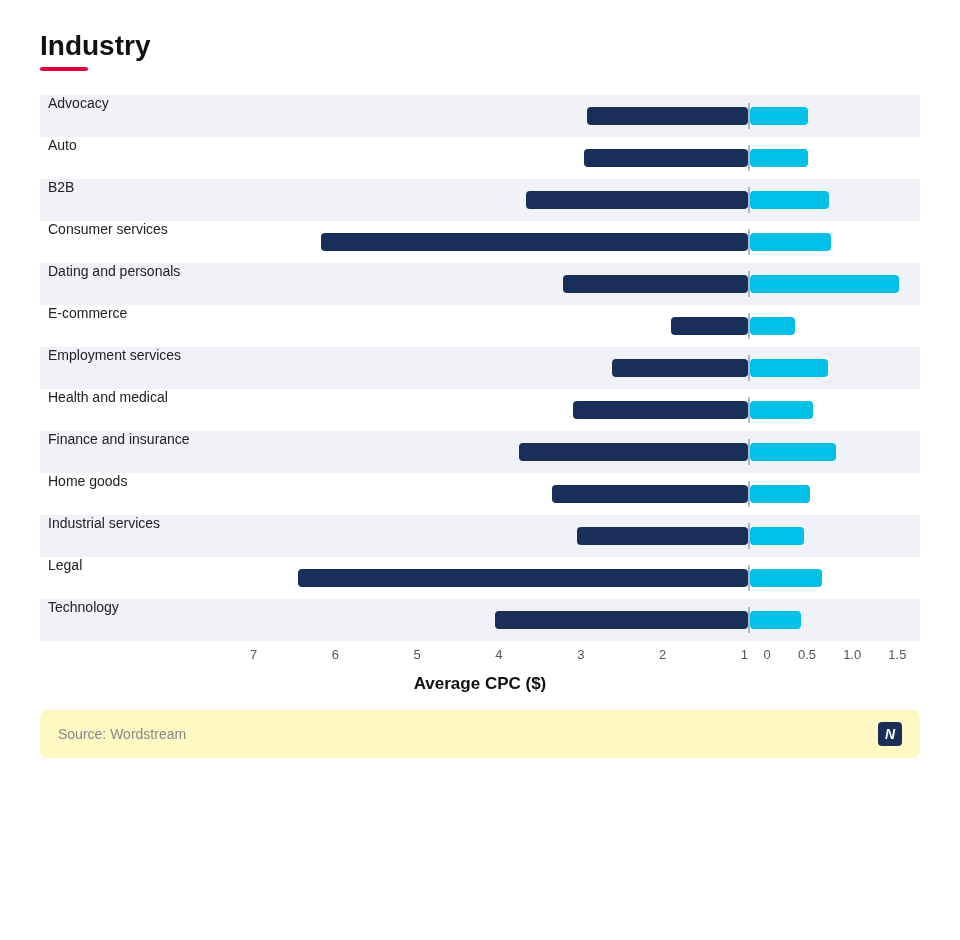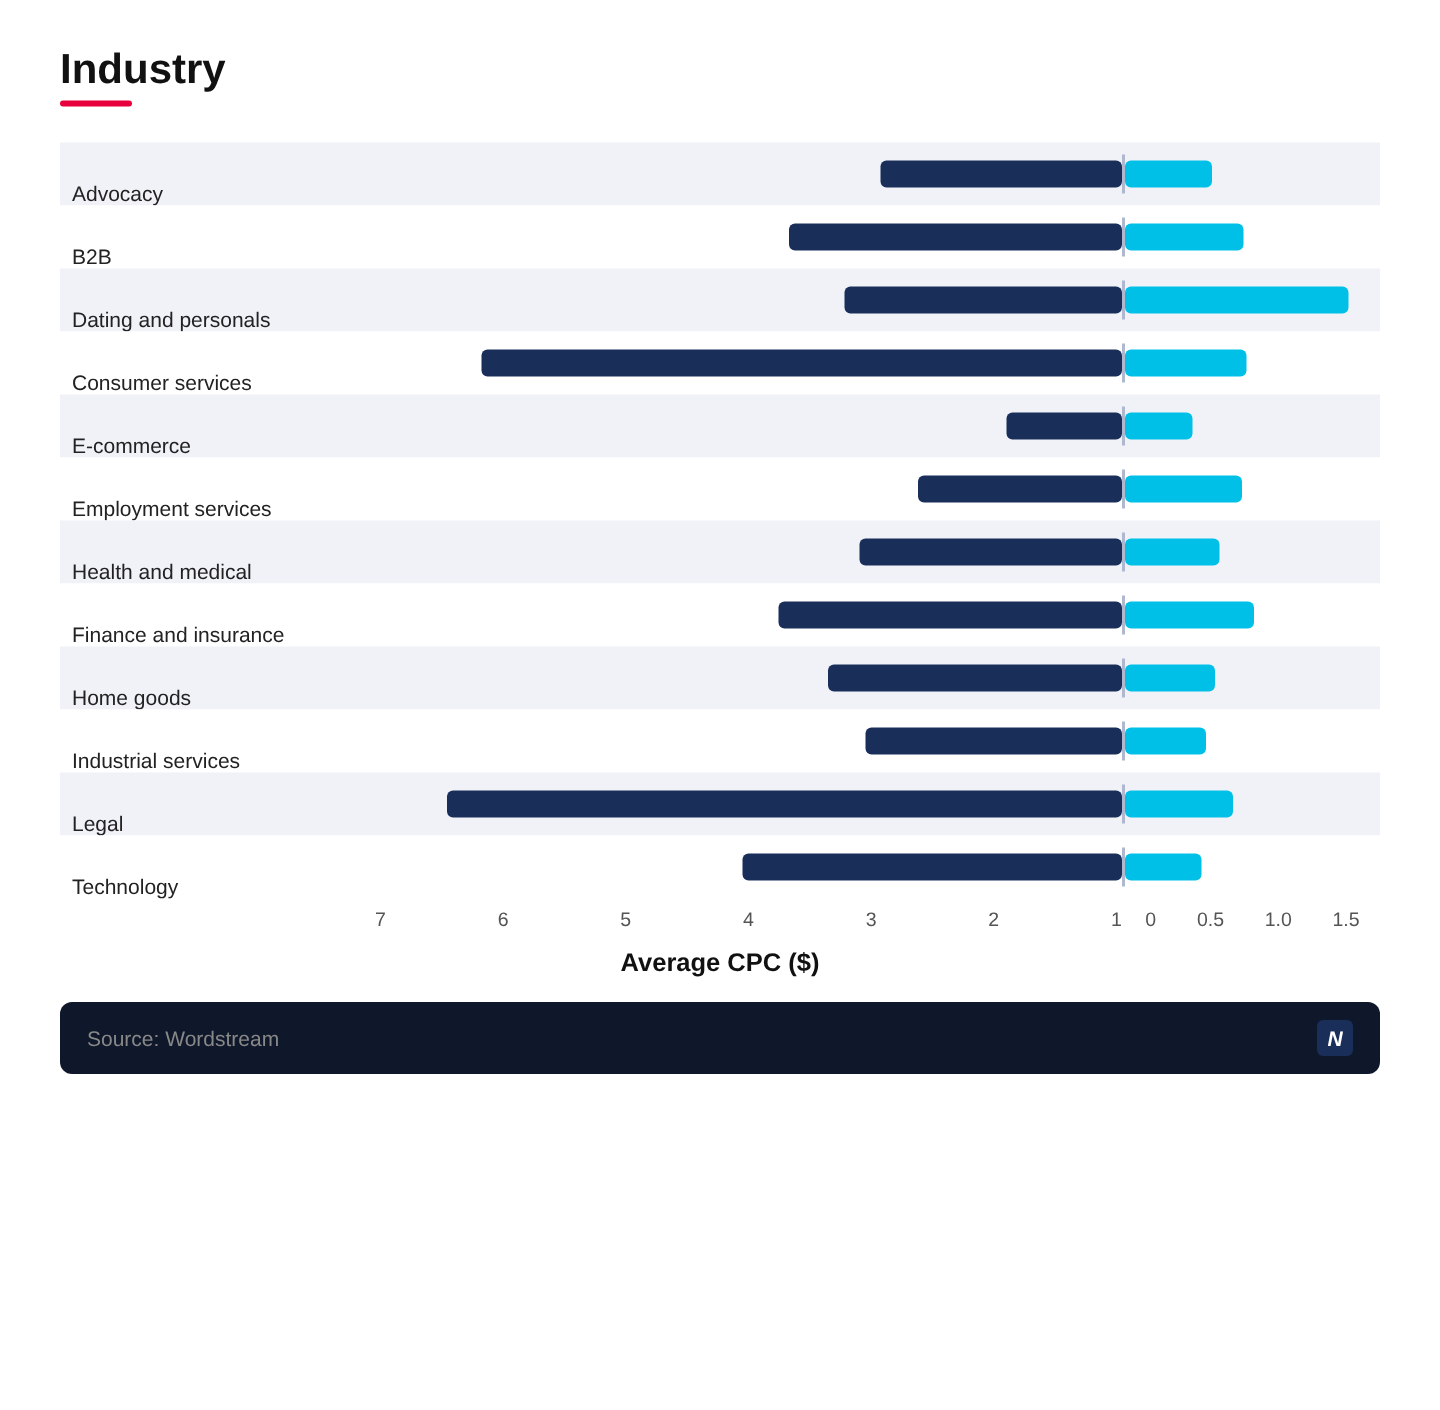--- a/index.html
+++ b/index.html
@@ -55,21 +55,21 @@
     }
 
     .chart-area {
       display: flex;
       flex-direction: column;
       width: 100%;
     }
 
     .bar-row {
       display: flex;
-      align-items: flex-end;
+      align-items: flex-start;
       height: 42px;
       border-bottom: none;
     }
     .bar-row:nth-child(odd) { background: #f0f2f8; }
     .bar-row:nth-child(even) { background: #fff; }
 
     .row-label {
       width: 210px;
       min-width: 210px;
       font-size: 14px;
@@ -183,21 +183,21 @@
     .x-axis-title {
       text-align: center;
       font-size: 17px;
       font-weight: 800;
       color: #111;
       margin-top: 12px;
       margin-bottom: 16px;
     }
 
     .source-bar {
-      background: #0f172a;
+      background: #fef9c3;
       border-radius: 8px;
       padding: 12px 18px;
       display: flex;
       justify-content: space-between;
       align-items: center;
       margin-top: 10px;
     }
 
     .source-text {
       font-size: 14px;
@@ -243,57 +243,71 @@
             <div class="bar-search" style="width:161px;"></div>
           </div>
           <div class="center-line"></div>
           <div class="right-section">
             <div class="bar-display" style="width:58px;"></div>
           </div>
         </div>
       </div>
     </div>
       <div class="bar-row">
+      <div class="row-label">Auto</div>
+      <div class="bars-container">
+        <div class="bars-inner">
+          <div class="left-section">
+            <div class="bar-search" style="width:164px;"></div>
+          </div>
+          <div class="center-line"></div>
+          <div class="right-section">
+            <div class="bar-display" style="width:58px;"></div>
+          </div>
+        </div>
+      </div>
+    </div>
+      <div class="bar-row">
       <div class="row-label">B2B</div>
       <div class="bars-container">
         <div class="bars-inner">
           <div class="left-section">
             <div class="bar-search" style="width:222px;"></div>
           </div>
           <div class="center-line"></div>
           <div class="right-section">
             <div class="bar-display" style="width:79px;"></div>
           </div>
         </div>
       </div>
     </div>
       <div class="bar-row">
+      <div class="row-label">Consumer services</div>
+      <div class="bars-container">
+        <div class="bars-inner">
+          <div class="left-section">
+            <div class="bar-search" style="width:427px;"></div>
+          </div>
+          <div class="center-line"></div>
+          <div class="right-section">
+            <div class="bar-display" style="width:81px;"></div>
+          </div>
+        </div>
+      </div>
+    </div>
+      <div class="bar-row">
       <div class="row-label">Dating and personals</div>
       <div class="bars-container">
         <div class="bars-inner">
           <div class="left-section">
             <div class="bar-search" style="width:185px;"></div>
           </div>
           <div class="center-line"></div>
           <div class="right-section">
             <div class="bar-display" style="width:149px;"></div>
-          </div>
-        </div>
-      </div>
-    </div>
-      <div class="bar-row">
-      <div class="row-label">Consumer services</div>
-      <div class="bars-container">
-        <div class="bars-inner">
-          <div class="left-section">
-            <div class="bar-search" style="width:427px;"></div>
-          </div>
-          <div class="center-line"></div>
-          <div class="right-section">
-            <div class="bar-display" style="width:81px;"></div>
           </div>
         </div>
       </div>
     </div>
       <div class="bar-row">
       <div class="row-label">E-commerce</div>
       <div class="bars-container">
         <div class="bars-inner">
           <div class="left-section">
             <div class="bar-search" style="width:77px;"></div>

